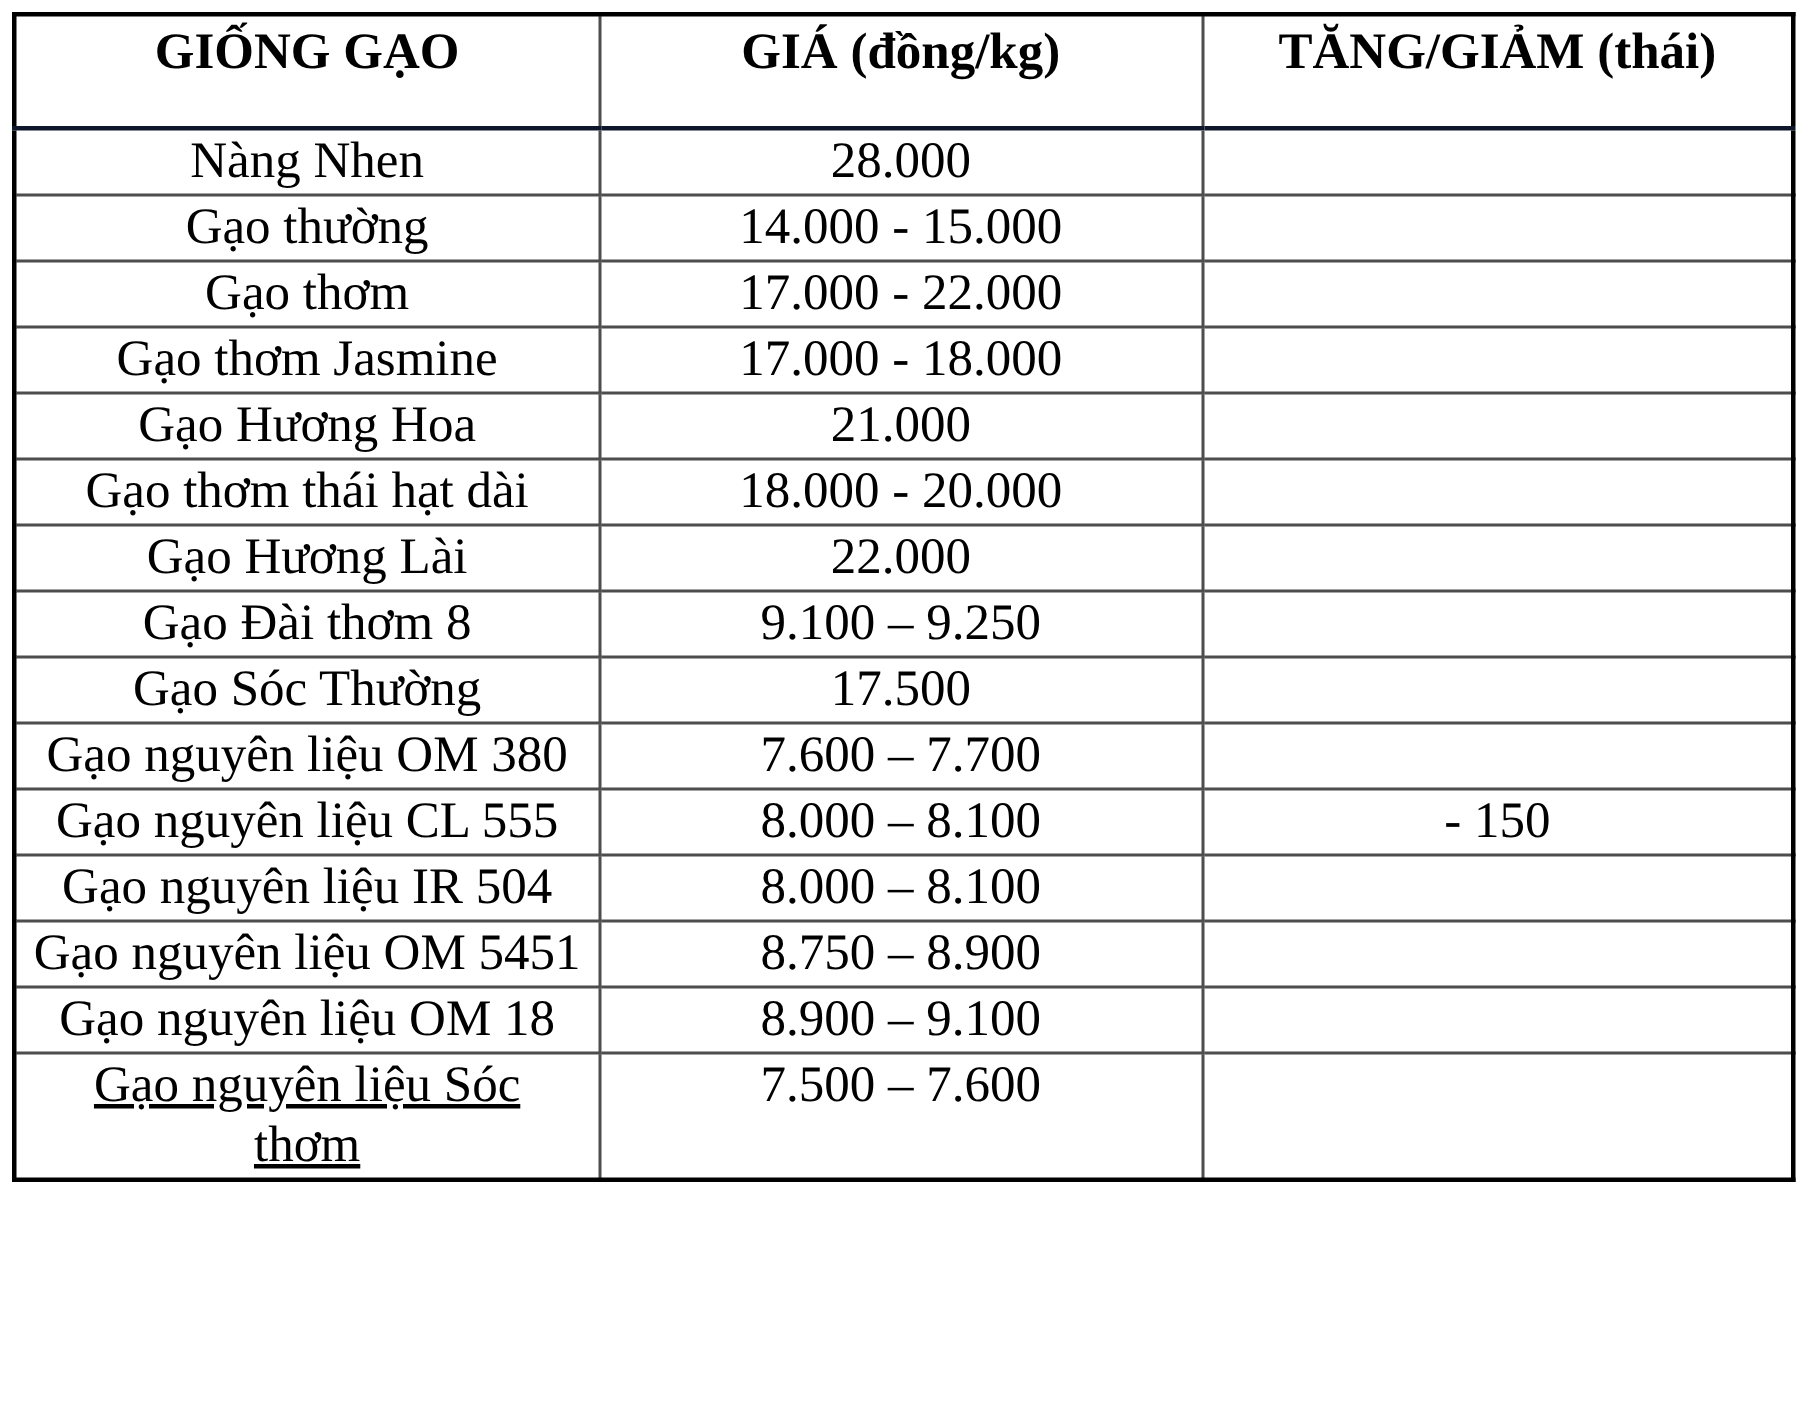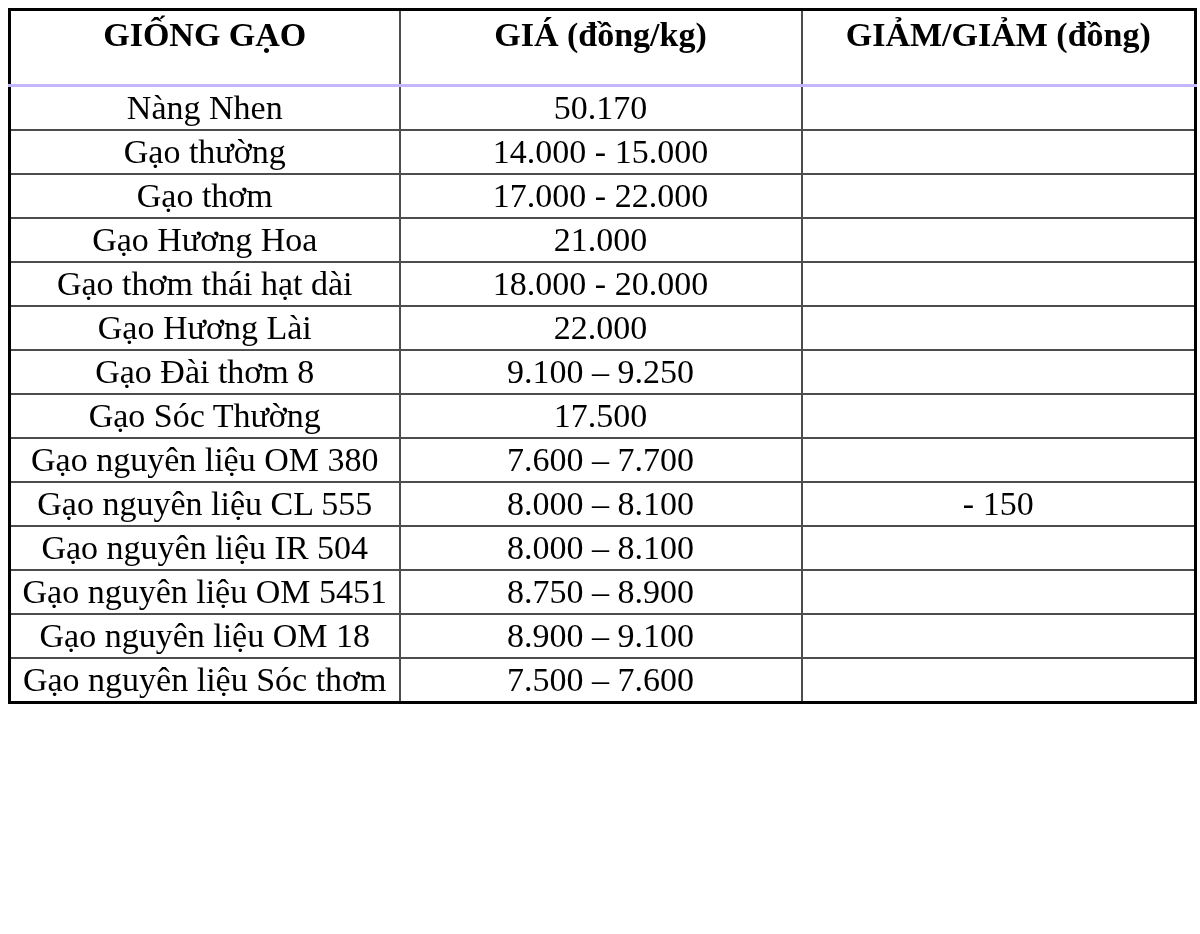--- a/index.html
+++ b/index.html
@@ -24,21 +24,21 @@
     vertical-align: top;
     font-size: 34px;
     line-height: 40px;
     padding: 1px 4px;
     overflow: hidden;
     text-align: center;
   }
   thead tr { height: 76px; }
   thead th {
     font-weight: bold;
-    border-bottom: 3px solid #c4b5fd;
+    border-bottom: 3px solid #0f172a;
     padding-top: 4px;
   }
   tbody tr { height: 40px; }
   
   tbody tr:nth-child(15) { height: 80px; }
   tbody tr:nth-child(15) td.col-name .cell-text {
     display: inline-block;
     max-width: 300px;
     text-decoration: underline;
   }
@@ -64,37 +64,42 @@
   <table class="price-table">
     <colgroup>
       <col class="c1">
       <col class="c2">
       <col class="c3">
     </colgroup>
     <thead>
       <tr>
         <th>GIỐNG GẠO</th>
         <th>GIÁ (đồng/kg)</th>
-        <th>GIẢM/GIẢM (đồng)</th>
+        <th>TĂNG/GIẢM (thái)</th>
       </tr>
     </thead>
     <tbody>
         <tr>
           <td class="col-name"><span class="cell-text">Nàng Nhen</span></td>
-          <td class="col-price"><span class="cell-text">50.170</span></td>
+          <td class="col-price"><span class="cell-text">28.000</span></td>
           <td class="col-change"><span class="cell-text"></span></td>
         </tr>
         <tr>
           <td class="col-name"><span class="cell-text">Gạo thường</span></td>
           <td class="col-price"><span class="cell-text">14.000 - 15.000</span></td>
           <td class="col-change"><span class="cell-text"></span></td>
         </tr>
         <tr>
           <td class="col-name"><span class="cell-text">Gạo thơm</span></td>
           <td class="col-price"><span class="cell-text">17.000 - 22.000</span></td>
+          <td class="col-change"><span class="cell-text"></span></td>
+        </tr>
+        <tr>
+          <td class="col-name"><span class="cell-text">Gạo thơm Jasmine</span></td>
+          <td class="col-price"><span class="cell-text">17.000 - 18.000</span></td>
           <td class="col-change"><span class="cell-text"></span></td>
         </tr>
         <tr>
           <td class="col-name"><span class="cell-text">Gạo Hương Hoa</span></td>
           <td class="col-price"><span class="cell-text">21.000</span></td>
           <td class="col-change"><span class="cell-text"></span></td>
         </tr>
         <tr>
           <td class="col-name"><span class="cell-text">Gạo thơm thái hạt dài</span></td>
           <td class="col-price"><span class="cell-text">18.000 - 20.000</span></td>

